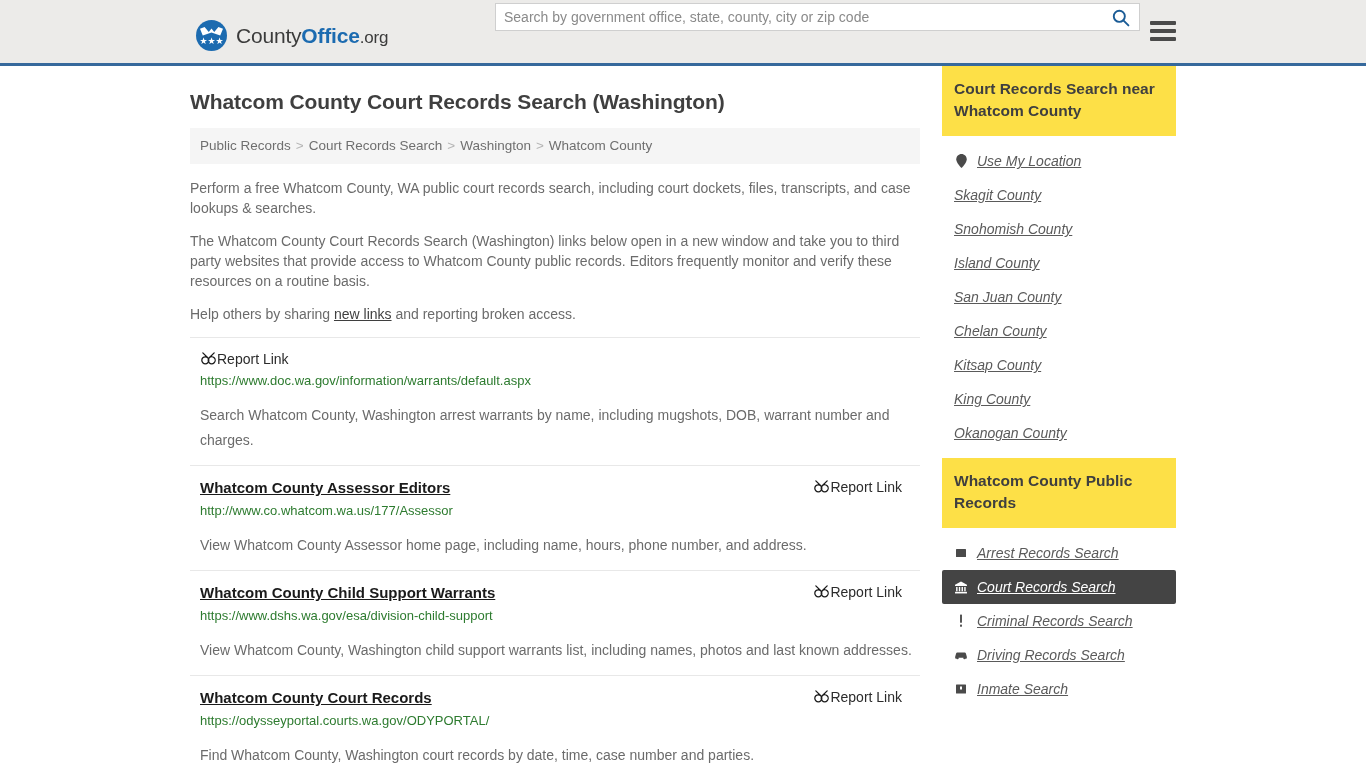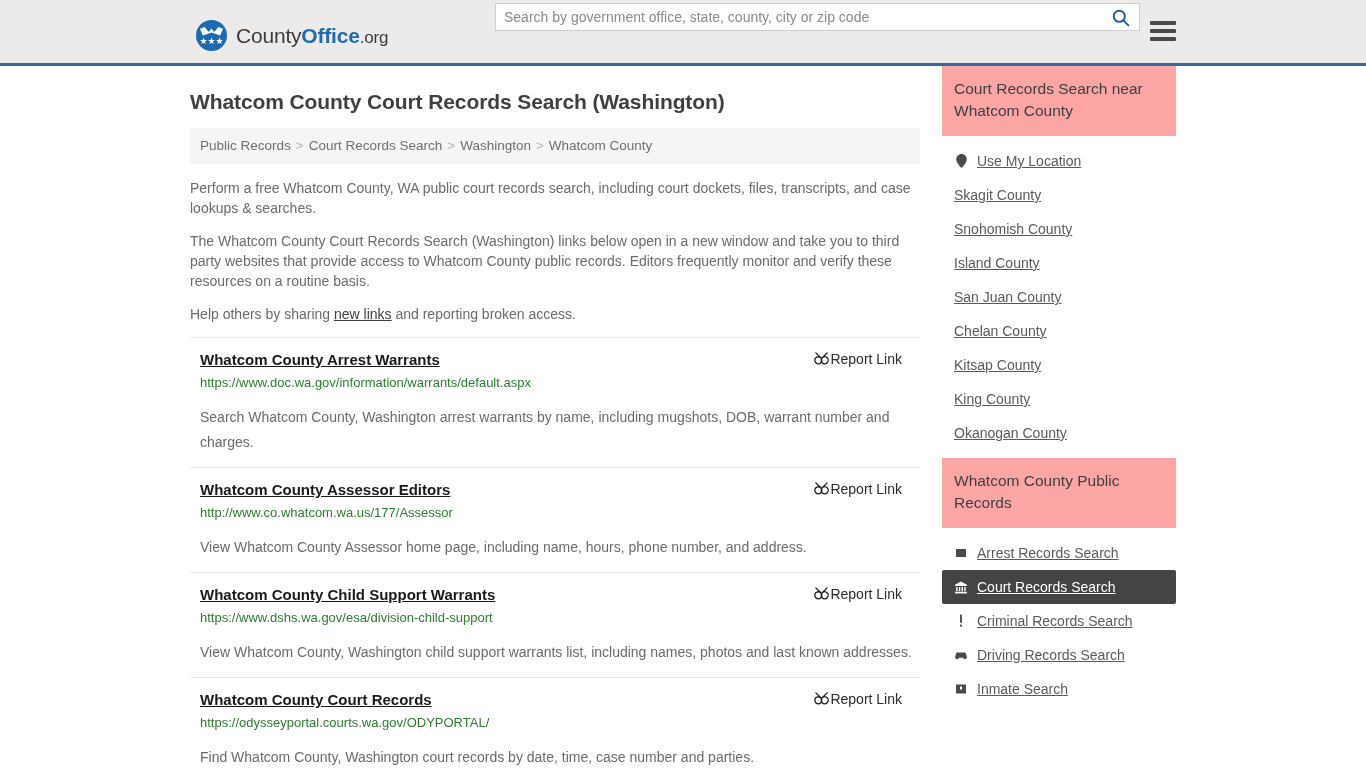--- a/index.html
+++ b/index.html
@@ -186,33 +186,34 @@
   .result-desc {
     font-size: 14px;
     line-height: 25px;
     color: #6b6b6b;
     margin-top: 14px;
   }
 
   
   .side-panel { margin-bottom: 8px; }
   .side-head {
-    background: #fca5a5;
+    background: #fde047;
     padding: 12px 12px 14px 12px;
     font-size: 15.5px;
-    font-weight: normal;
+    font-weight: bold;
     color: #3f3f3f;
     line-height: 22px;
   }
   .side-list { padding: 8px 0 0 0; margin: 0; list-style: none; }
   .side-item {
     display: flex; align-items: center;
     gap: 9px;
     padding: 9px 12px;
     font-size: 14px;
+    font-style: italic;
   }
   .side-item a {
     color: #5a5a5a;
     text-decoration: underline;
   }
   .side-item.active {
     background: #444444;
     border-radius: 2px;
   }
   .side-item.active a { color: #ffffff; }
@@ -271,21 +272,20 @@
       </div>
 
       <div class="intro">
         <p>Perform a free Whatcom County, WA public court records search, including court dockets, files, transcripts, and case lookups &amp; searches.</p>
         <p>The Whatcom County Court Records Search (Washington) links below open in a new window and take you to third party websites that provide access to Whatcom County public records. Editors frequently monitor and verify these resources on a routine basis.</p>
         <p><span>Help others by sharing </span><a href="#">new links</a><span> and reporting broken access.</span></p>
       </div>
 
       <div class="result">
         <div class="result-head">
-          <a href="#" class="result-title">Whatcom County Arrest Warrants</a>
           <a href="#" class="report-link">
             <svg width="17" height="17" viewBox="0 0 24 24" fill="none" stroke="#1a1a1a" stroke-width="1.8">
               <path d="M4 4 L11 11 M11 11 A3.6 3.6 0 1 1 4 18 A3.6 3.6 0 0 1 11 11 Z" stroke-linecap="round"></path>
               <path d="M20 4 L13 11 M13 11 A3.6 3.6 0 1 0 20 18 A3.6 3.6 0 0 0 13 11 Z" stroke-linecap="round"></path>
             </svg>
             <span>Report Link</span>
           </a>
         </div>
         <a href="#" class="result-url">https://www.doc.wa.gov/information/warrants/default.aspx</a>
         <div class="result-desc">Search Whatcom County, Washington arrest warrants by name, including mugshots, DOB, warrant number and charges.</div>

